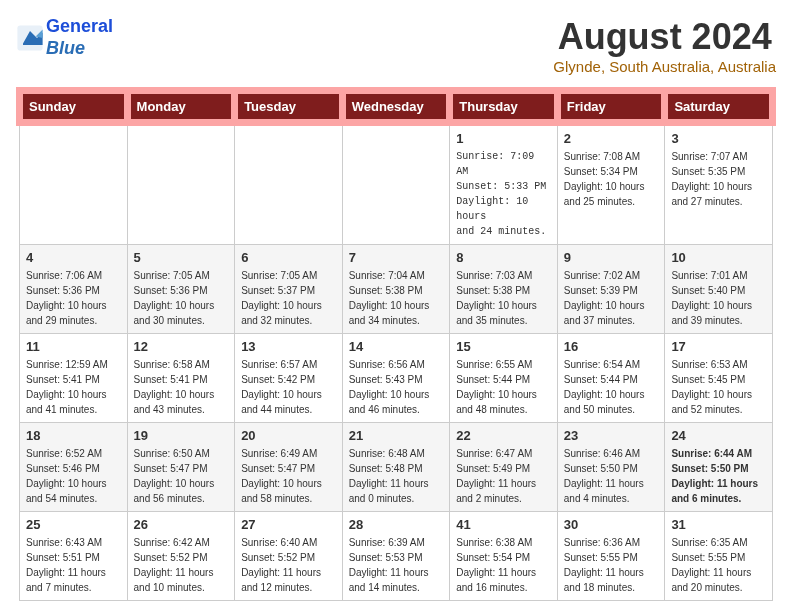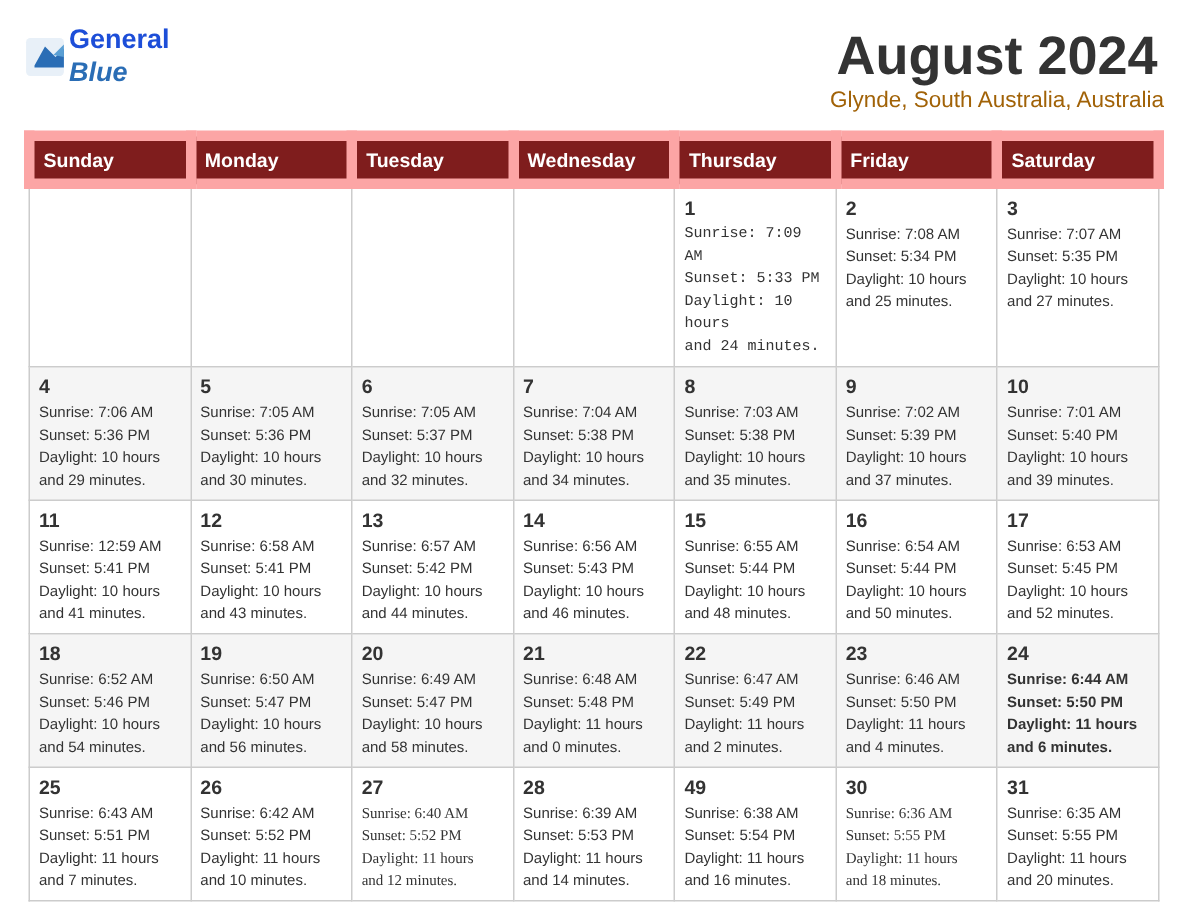--- a/index.html
+++ b/index.html
@@ -313,42 +313,42 @@
         </td>
         <td>
           <span class="day-num">26</span>
           <div class="day-info" style="white-space: pre-line;">Sunrise: 6:42 AM
 Sunset: 5:52 PM
 Daylight: 11 hours
 and 10 minutes.</div>
         </td>
         <td>
           <span class="day-num">27</span>
-          <div class="day-info" style="white-space: pre-line; font-family: Liberation Serif, serif;">Sunrise: 6:40 AM
+          <div class="day-info" style="white-space: pre-line;">Sunrise: 6:40 AM
 Sunset: 5:52 PM
 Daylight: 11 hours
 and 12 minutes.</div>
         </td>
         <td>
           <span class="day-num">28</span>
           <div class="day-info" style="white-space: pre-line;">Sunrise: 6:39 AM
 Sunset: 5:53 PM
 Daylight: 11 hours
 and 14 minutes.</div>
         </td>
         <td>
-          <span class="day-num">49</span>
+          <span class="day-num">41</span>
           <div class="day-info" style="white-space: pre-line;">Sunrise: 6:38 AM
 Sunset: 5:54 PM
 Daylight: 11 hours
 and 16 minutes.</div>
         </td>
         <td>
           <span class="day-num">30</span>
-          <div class="day-info" style="white-space: pre-line; font-family: Liberation Serif, serif;">Sunrise: 6:36 AM
+          <div class="day-info" style="white-space: pre-line;">Sunrise: 6:36 AM
 Sunset: 5:55 PM
 Daylight: 11 hours
 and 18 minutes.</div>
         </td>
         <td>
           <span class="day-num">31</span>
           <div class="day-info" style="white-space: pre-line;">Sunrise: 6:35 AM
 Sunset: 5:55 PM
 Daylight: 11 hours
 and 20 minutes.</div>

